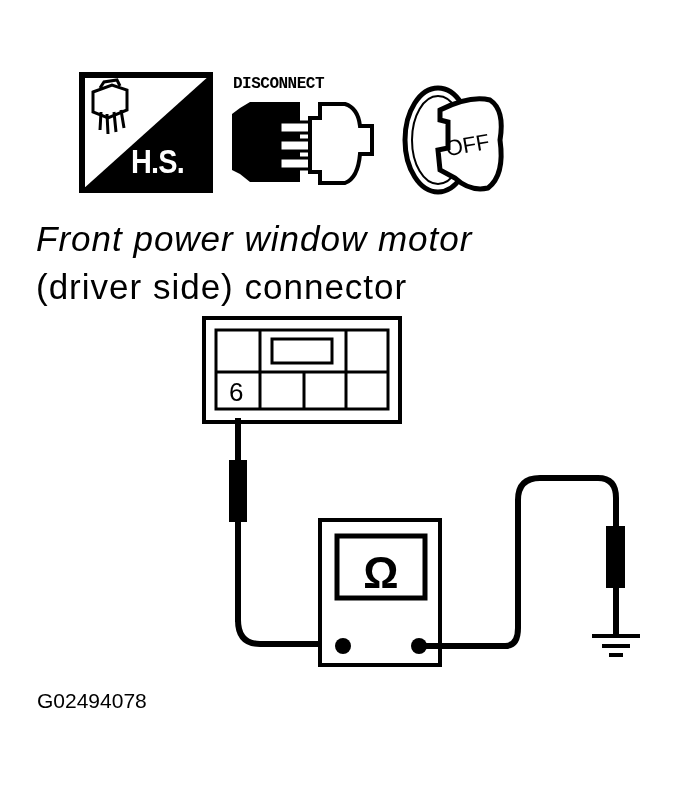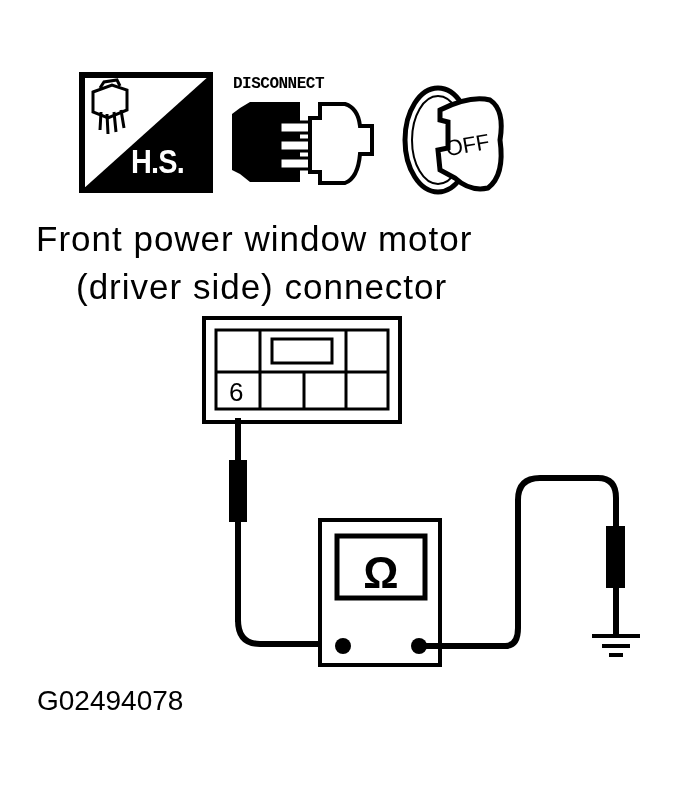--- a/index.html
+++ b/index.html
@@ -1,18 +1,18 @@
 <!DOCTYPE html>
 <html><head>
   <meta charset="utf-8">
   <style>
     html, body { margin: 0; padding: 0; background: #ffffff; }
     body { width: 678px; height: 788px; position: relative; overflow: hidden; font-family: "Liberation Sans", sans-serif; color: #000; }
     .title-line { position: absolute; left: 36px; font-size: 35px; letter-spacing: 1px; line-height: 40px; white-space: nowrap; }
-    .code { position: absolute; left: 37px; top: 689px; font-size: 28px; line-height: 24px; }
+    .code { position: absolute; left: 37px; top: 689px; font-size: 21px; line-height: 24px; }
     .disc-label { position: absolute; left: 233px; top: 75px; font-size: 16px; font-weight: bold; letter-spacing: -0.5px; line-height: 18px; font-family: Liberation Mono, monospace; }
     .hs-text { position: absolute; left: 131px; top: 142px; font-size: 34px; font-weight: bold; color: #fff; letter-spacing: -1px; line-height: 38px; transform: scaleX(0.85); transform-origin: left top; }
     .pin-num { position: absolute; left: 229px; top: 378px; font-size: 26px; line-height: 28px; }
     svg { position: absolute; left: 0; top: 0; }
   </style>
 </head>
 <body>
 
 <svg width="678" height="788" viewBox="0 0 678 788">
 
@@ -77,18 +77,18 @@
   <g stroke="#000">
     <line x1="592" y1="636" x2="640" y2="636" stroke-width="4"></line>
     <line x1="602" y1="646" x2="630" y2="646" stroke-width="4"></line>
     <line x1="609" y1="655" x2="623" y2="655" stroke-width="4"></line>
   </g>
 </svg>
 
 <span class="hs-text">H.S.</span>
 <span class="disc-label">DISCONNECT</span>
 
-<div class="title-line" style="top:219px;">Front power window motor</div>
-<div class="title-line" style="top:267px;margin-left:40px;">(driver side) connector</div>
+<div class="title-line" style="top:219px;font-style:italic;">Front power window motor</div>
+<div class="title-line" style="top:267px;">(driver side) connector</div>
 
 <span class="pin-num">6</span>
 
 <div class="code">G02494078</div>
 
 </body></html>

